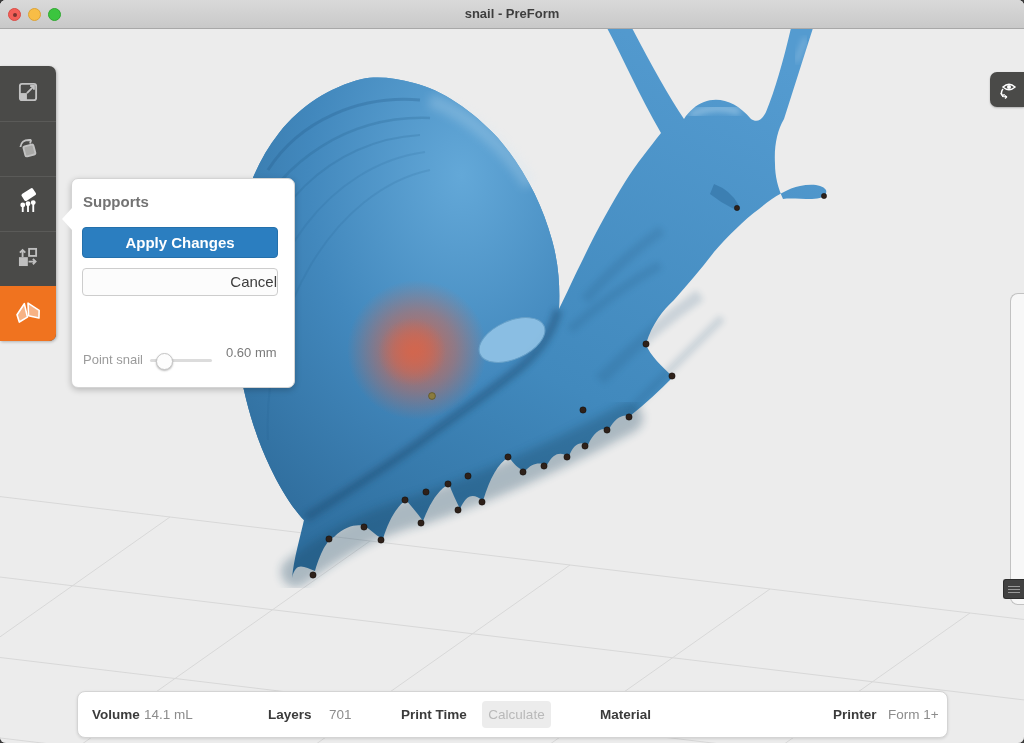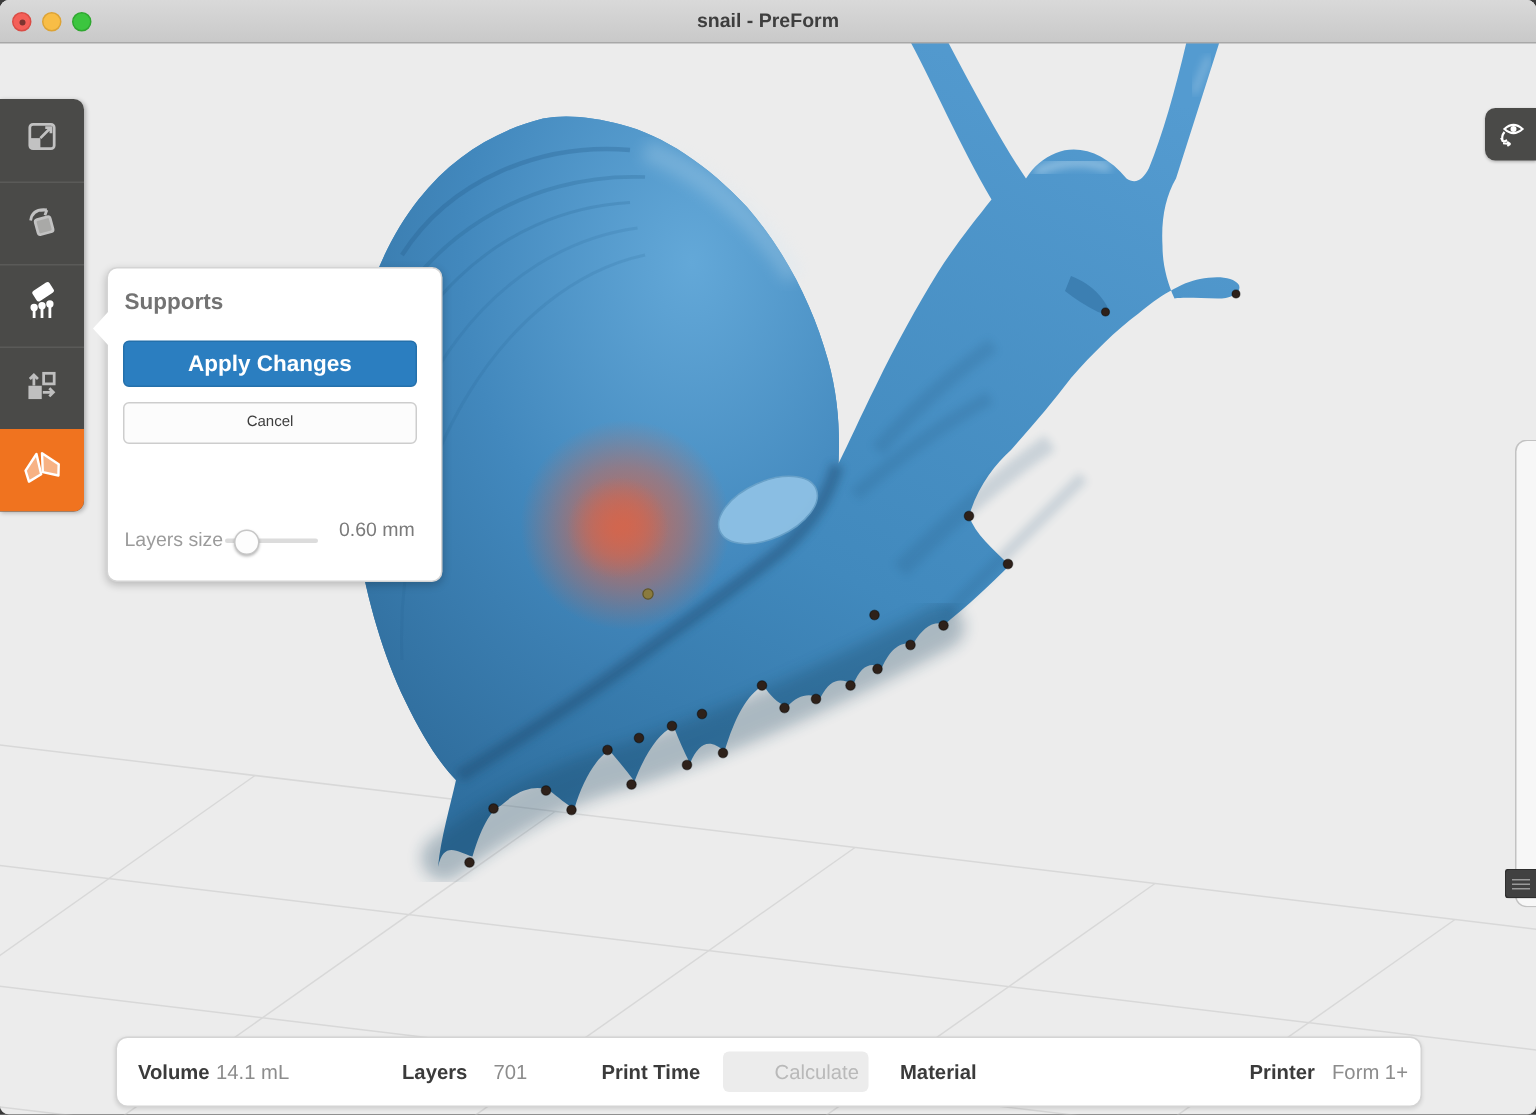--- a/index.html
+++ b/index.html
@@ -18,36 +18,36 @@
   
   .sidebar{position:absolute;left:0;top:66px;width:56px;z-index:7;background:#4a4a48;border-radius:0 7px 7px 0;overflow:hidden;box-shadow:1px 1px 3px rgba(0,0,0,.25);}
   .tool{width:56px;height:55px;display:flex;align-items:center;justify-content:center;box-sizing:border-box;cursor:pointer;}
   .tool + .tool{border-top:1px solid #5a5a58;}
   .tool.accent{background:#f0731f;border-top:none;}
   
   .panel{position:absolute;left:71px;top:178px;width:222px;height:208px;background:#fff;border:1px solid #d4d4d4;border-radius:7px;box-shadow:0 2px 6px rgba(0,0,0,.22);z-index:6;}
   .panel-arrow{position:absolute;left:-10px;top:29px;width:0;height:0;border-top:11px solid transparent;border-bottom:11px solid transparent;border-right:10px solid #fff;}
   .panel-title{position:absolute;left:11px;top:14px;font-size:15px;font-weight:bold;color:#737373;}
   .btn-apply{position:absolute;left:10px;top:48px;width:196px;height:31px;background:#2b7ec0;border:1px solid #2470ab;border-radius:4px;color:#fff;font-weight:bold;font-size:15px;text-align:center;line-height:29px;box-sizing:border-box;cursor:pointer;}
-  .btn-cancel{position:absolute;left:10px;top:89px;width:196px;height:28px;background:#fcfcfc;border:1px solid #cdcdcd;border-radius:4px;color:#3d3d3d;font-size:10px;text-align:center;line-height:26px;box-sizing:border-box;cursor:pointer;}
+  .btn-cancel{position:absolute;left:10px;top:89px;width:196px;height:28px;background:#fcfcfc;border:1px solid #cdcdcd;border-radius:4px;color:#3d3d3d;font-size:15px;text-align:right;line-height:26px;box-sizing:border-box;cursor:pointer;}
   .ps-label{position:absolute;left:11px;top:173px;font-size:13px;color:#9b9b9b;}
   .ps-track{position:absolute;left:78px;top:180px;width:62px;height:3px;background:#dcdcdc;border-radius:2px;cursor:pointer;}
   .ps-thumb{position:absolute;left:84px;top:174px;width:15px;height:15px;background:#fdfdfd;border:1px solid #c6c6c6;border-radius:50%;box-shadow:0 1px 2px rgba(0,0,0,.28);cursor:pointer;}
   .ps-value{position:absolute;left:154px;top:166px;font-size:13px;color:#7a7a7a;}
   
   .orbit-btn{position:absolute;right:0;top:72px;width:34px;height:35px;background:#4a4a48;border-radius:7px 0 0 7px;z-index:5;display:flex;align-items:center;justify-content:center;cursor:pointer;box-shadow:0 1px 2px rgba(0,0,0,.25);}
   
   .layer-track{position:absolute;right:0;top:293px;width:14px;height:312px;background:#f7f7f7;border:1px solid #c2c2c2;border-right:none;border-radius:8px 0 0 8px;z-index:5;box-sizing:border-box;}
   .layer-handle{position:absolute;right:0;top:579px;width:21px;height:20px;background:#414141;border:1px solid #2e2e2e;border-right:none;border-radius:3px 0 0 3px;z-index:6;box-sizing:border-box;cursor:grab;display:flex;flex-direction:column;justify-content:center;gap:2px;padding:0 4px;}
   .layer-handle i{display:block;height:1px;background:#9a9a9a;}
   
   .status-bar{position:absolute;left:77px;top:691px;width:871px;height:47px;background:#fff;border:1px solid #d4d4d4;border-radius:8px;box-shadow:0 1px 3px rgba(0,0,0,.12);z-index:5;box-sizing:border-box;}
   .sb-label{position:absolute;top:0;height:45px;line-height:45px;font-size:13.5px;font-weight:bold;color:#3b3b3b;text-align:center;}
   .sb-value{position:absolute;top:0;height:45px;line-height:45px;font-size:13.5px;color:#8c8c8c;}
-  .sb-btn{position:absolute;top:9px;height:27px;background:#ececec;border-radius:4px;font-size:13.5px;color:#b9b9b9;text-align:center;line-height:27px;cursor:default;padding-left:28px;}
+  .sb-btn{position:absolute;top:9px;height:27px;background:#ececec;border-radius:4px;font-size:13.5px;color:#b9b9b9;text-align:center;line-height:27px;cursor:default;}
 </style>
 </head>
 <body>
 
 <div class="window">
 
   <div class="viewport">
     <svg width="1024" height="743" viewBox="0 0 1024 743" xmlns="http://www.w3.org/2000/svg">
       <defs>
         <radialGradient id="shellGrad" cx="0.70" cy="0.22" r="1.05">
@@ -244,21 +244,21 @@
         </svg>
       </span>
     </div>
   </div>
 
   <div class="panel">
     <div class="panel-arrow"></div>
     <div class="panel-title">Supports</div>
     <div class="btn-apply">Apply Changes</div>
     <div class="btn-cancel">Cancel</div>
-    <div class="ps-label">Layers size</div>
+    <div class="ps-label">Point snail</div>
     <div class="ps-track"></div>
     <div class="ps-thumb"></div>
     <div class="ps-value">0.60 mm</div>
   </div>
 
   <div class="orbit-btn">
     <span>
       <svg width="24" height="24" viewBox="0 0 24 24" fill="none" stroke="#ffffff" stroke-width="1.5">
         <path d="M8,11 Q14,5.5 20,11 Q14,16.5 8,11 Z"></path>
         <circle cx="14" cy="11" r="2" fill="#ffffff" stroke="none"></circle>

